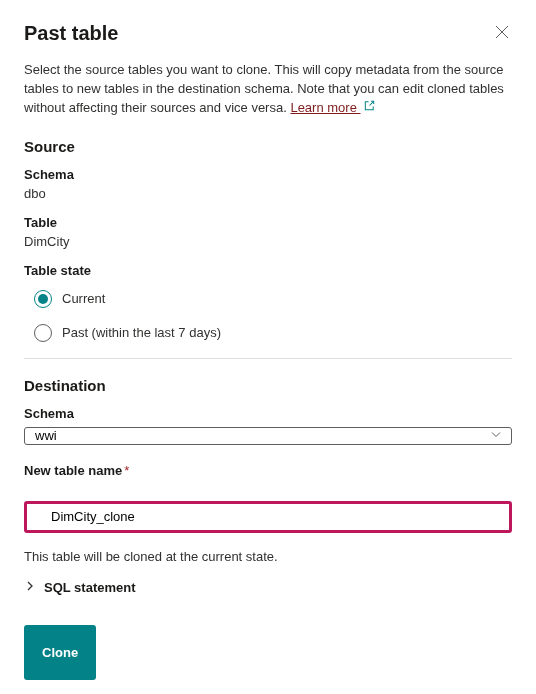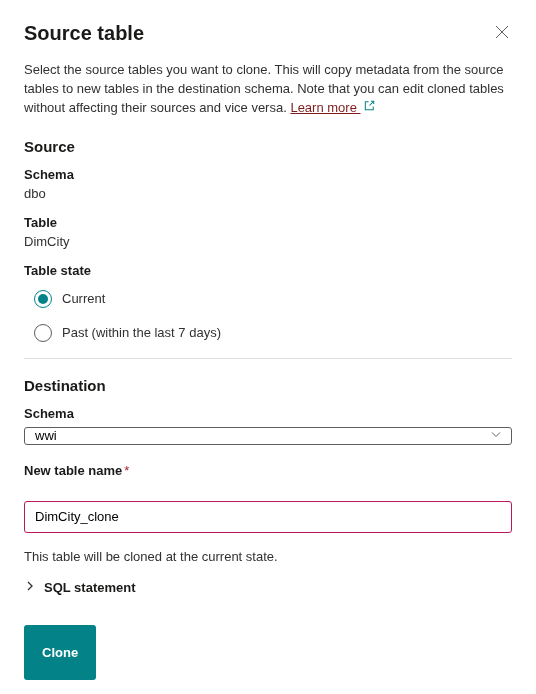--- a/index.html
+++ b/index.html
@@ -134,23 +134,23 @@
       position: absolute;
       right: 10px;
       top: 50%;
       transform: translateY(-50%);
       pointer-events: none;
       color: #605e5c;
     }
     .text-input {
       width: 100%;
       height: 32px;
-      border: 1px solid #be185d;
+      border: 3px solid #be185d;
       border-radius: 3px;
-      padding: 0 10px;
+      padding: 0 24px;
       font-size: 13px;
       font-family: inherit;
       outline: none;
       margin-bottom: 16px;
     }
     .required {
       color: #a4262c;
       margin-left: 2px;
     }
     .note {
@@ -189,21 +189,21 @@
       align-items: baseline;
       margin-bottom: 6px;
     }
   </style>
 </head>
 <body>
 
 
 
 <div class="header">
-  <h1>Source table</h1>
+  <h1>Past table</h1>
   <div class="close-btn">
     <svg width="14" height="14" viewBox="0 0 14 14" fill="none" stroke="currentColor" stroke-width="1">
       <line x1="1" y1="1" x2="13" y2="13"></line>
       <line x1="13" y1="1" x2="1" y2="13"></line>
     </svg>
   </div>
 </div>
 
 <p class="description">
   <span>Select the source tables you want to clone. This will copy metadata from the source tables to new tables in the destination schema. Note that you can edit cloned tables without affecting their sources and vice versa. </span><a class="link">Learn more </a><span class="ext-icon">

